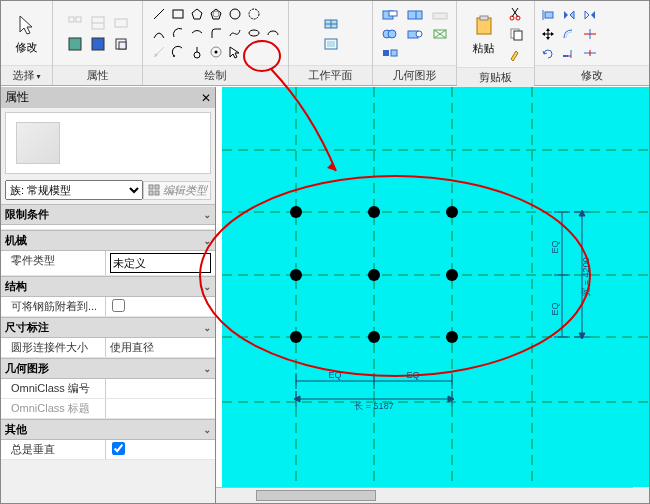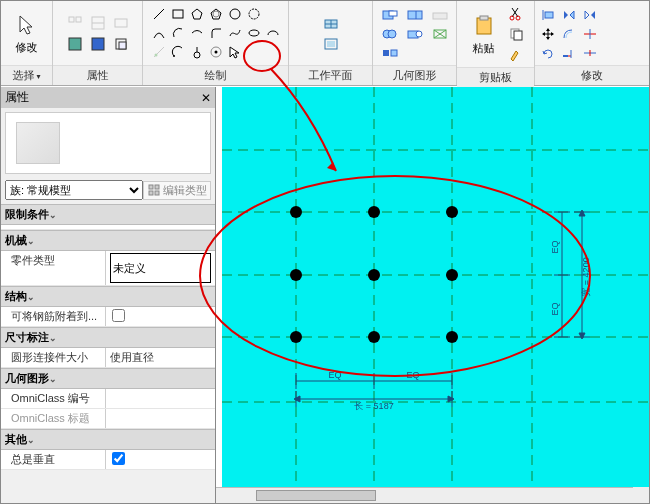--- a/index.html
+++ b/index.html
@@ -26,30 +26,30 @@
   .row-btns { display: flex; gap: 1px; }
 
   
   .props { position: absolute; left: 0; top: 86px; width: 215px; bottom: 0; background: #f0f0f0; border-right: 1px solid #888; overflow: hidden; }
   .props-title { display: flex; align-items: center; justify-content: space-between; background: #ccc; padding: 2px 4px; font-size: 12px; }
   .props-title .x { cursor: pointer; font-family: Arial; }
   .props-preview { height: 62px; background: #fff; margin: 4px; border: 1px solid #ccc; display: flex; align-items: center; justify-content: flex-start; padding-left: 10px; }
   .props-preview .thumb { width: 44px; height: 42px; background: linear-gradient(135deg,#eee,#ddd); border: 1px solid #ccc; }
   .props-row { display: flex; align-items: center; padding: 2px 4px; }
   .props-row select { flex: 1; font-size: 11px; height: 20px; }
-  .edit-type { display: flex; align-items: center; gap: 2px; color: #888; font-size: 11px; border: 1px solid #ccc; padding: 1px 3px; background: #f8f8f8; cursor: pointer; }
+  .edit-type { display: flex; align-items: center; gap: 2px; color: #888; font-size: 11px; border: 1px solid #ccc; padding: 1px 3px; background: #f8f8f8; cursor: pointer; font-style: italic; }
   .edit-type svg { display:block; }
 
   .prop-grid { margin: 2px 0 0 0; }
-  .prop-group { background: #dcdcdc; font-weight: bold; padding: 2px 4px; border-top: 1px solid #bbb; border-bottom: 1px solid #bbb; display: flex; align-items: center; }
+  .prop-group { background: #dcdcdc; font-weight: bold; padding: 2px 4px; border-top: 1px solid #bbb; border-bottom: 1px solid #bbb; display: flex; justify-content: space-between; align-items: center; }
   .prop-group .col { font-size: 9px; color: #555; cursor: pointer; }
   .prop-item { display: flex; background: #fff; border-bottom: 1px solid #e5e5e5; }
   .prop-item .k { width: 105px; padding: 2px 4px 2px 10px; color: #333; border-right: 1px solid #ccc; }
   .prop-item .v { flex: 1; padding: 2px 4px; color: #333; }
-  .prop-item input[type=text] { width: 100%; border: 1px solid #000; font-size: 11px; padding: 0 2px; height: 30px; }
+  .prop-item input[type=text] { width: 100%; border: 1px solid #000; font-size: 11px; padding: 0 2px; height: 20px; }
   .prop-item input[type=checkbox] { margin-left: 2px; }
   .readonly .k, .readonly .v { color: #999; }
 
   
   .canvas { position: absolute; left: 215px; top: 86px; right: 0; bottom: 0; background: #fff; overflow: hidden; }
   .draw-surface { position: absolute; left: 6px; top: 0; right: 0; bottom: 0; background: #00f1f1; }
   .draw-surface svg { position: absolute; left: 0; top: 0; }
   .scroll-h { position: absolute; left: 0; right: 16px; bottom: 0; height: 16px; background: #eee; border-top: 1px solid #bbb; }
   .scroll-h .thumb { position: absolute; left: 40px; width: 120px; top: 2px; bottom: 2px; background: #ccc; border: 1px solid #999; }
   .scroll-v-gap { position: absolute; right: 0; bottom: 0; width: 16px; height: 16px; background: #eee; }

